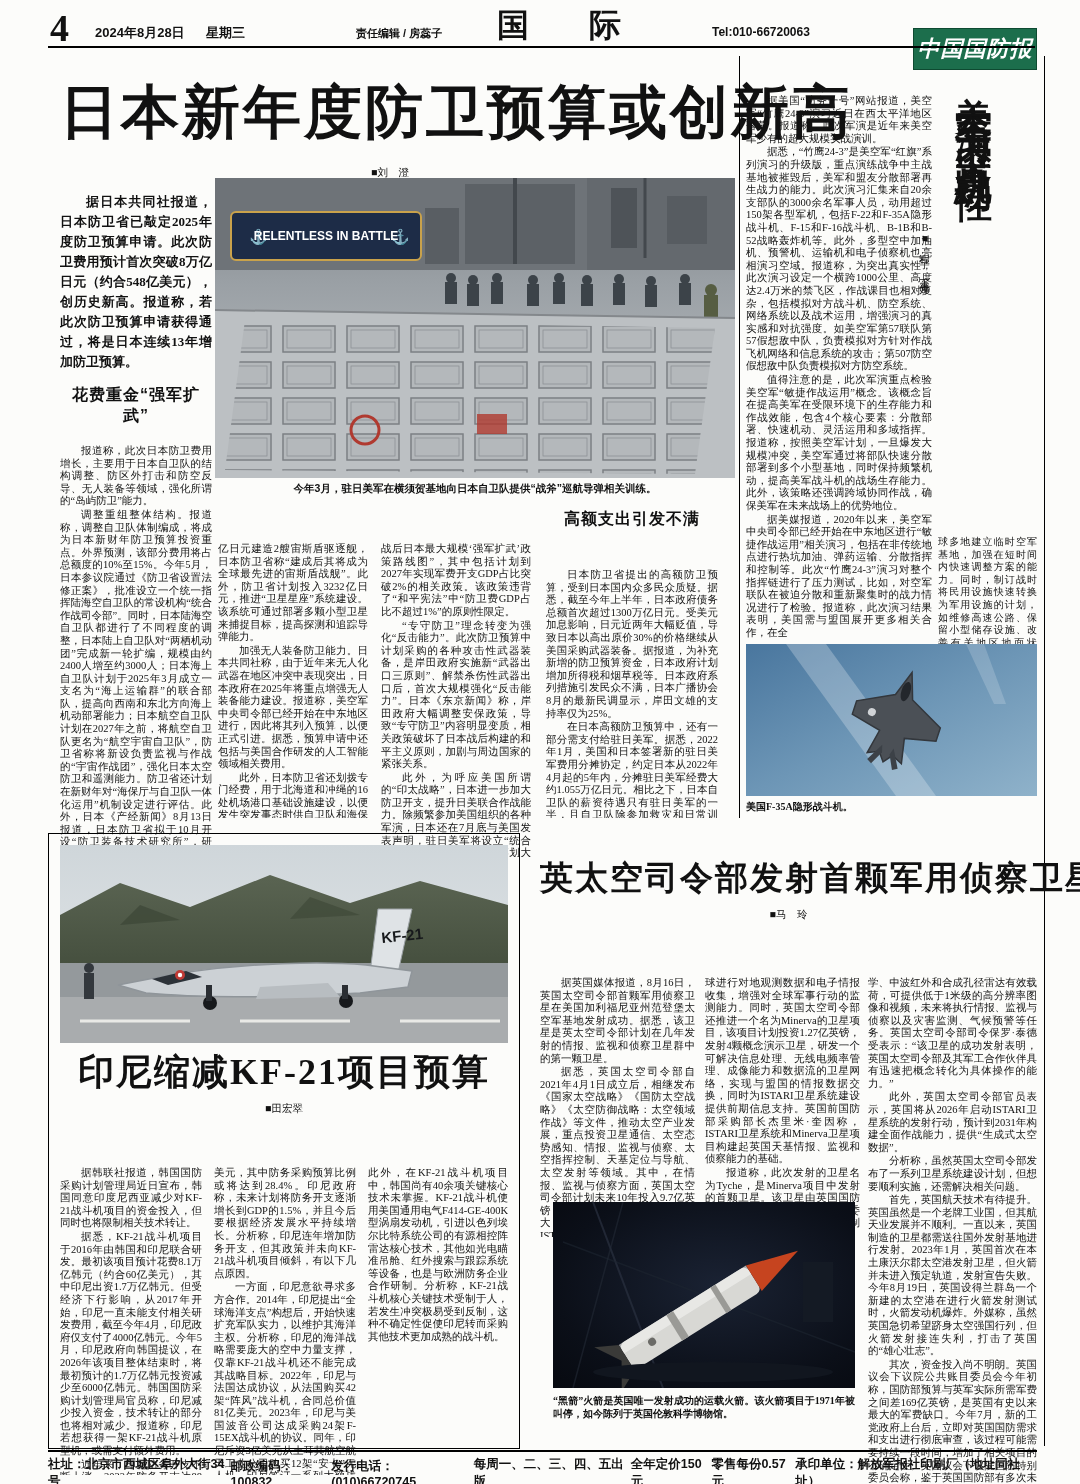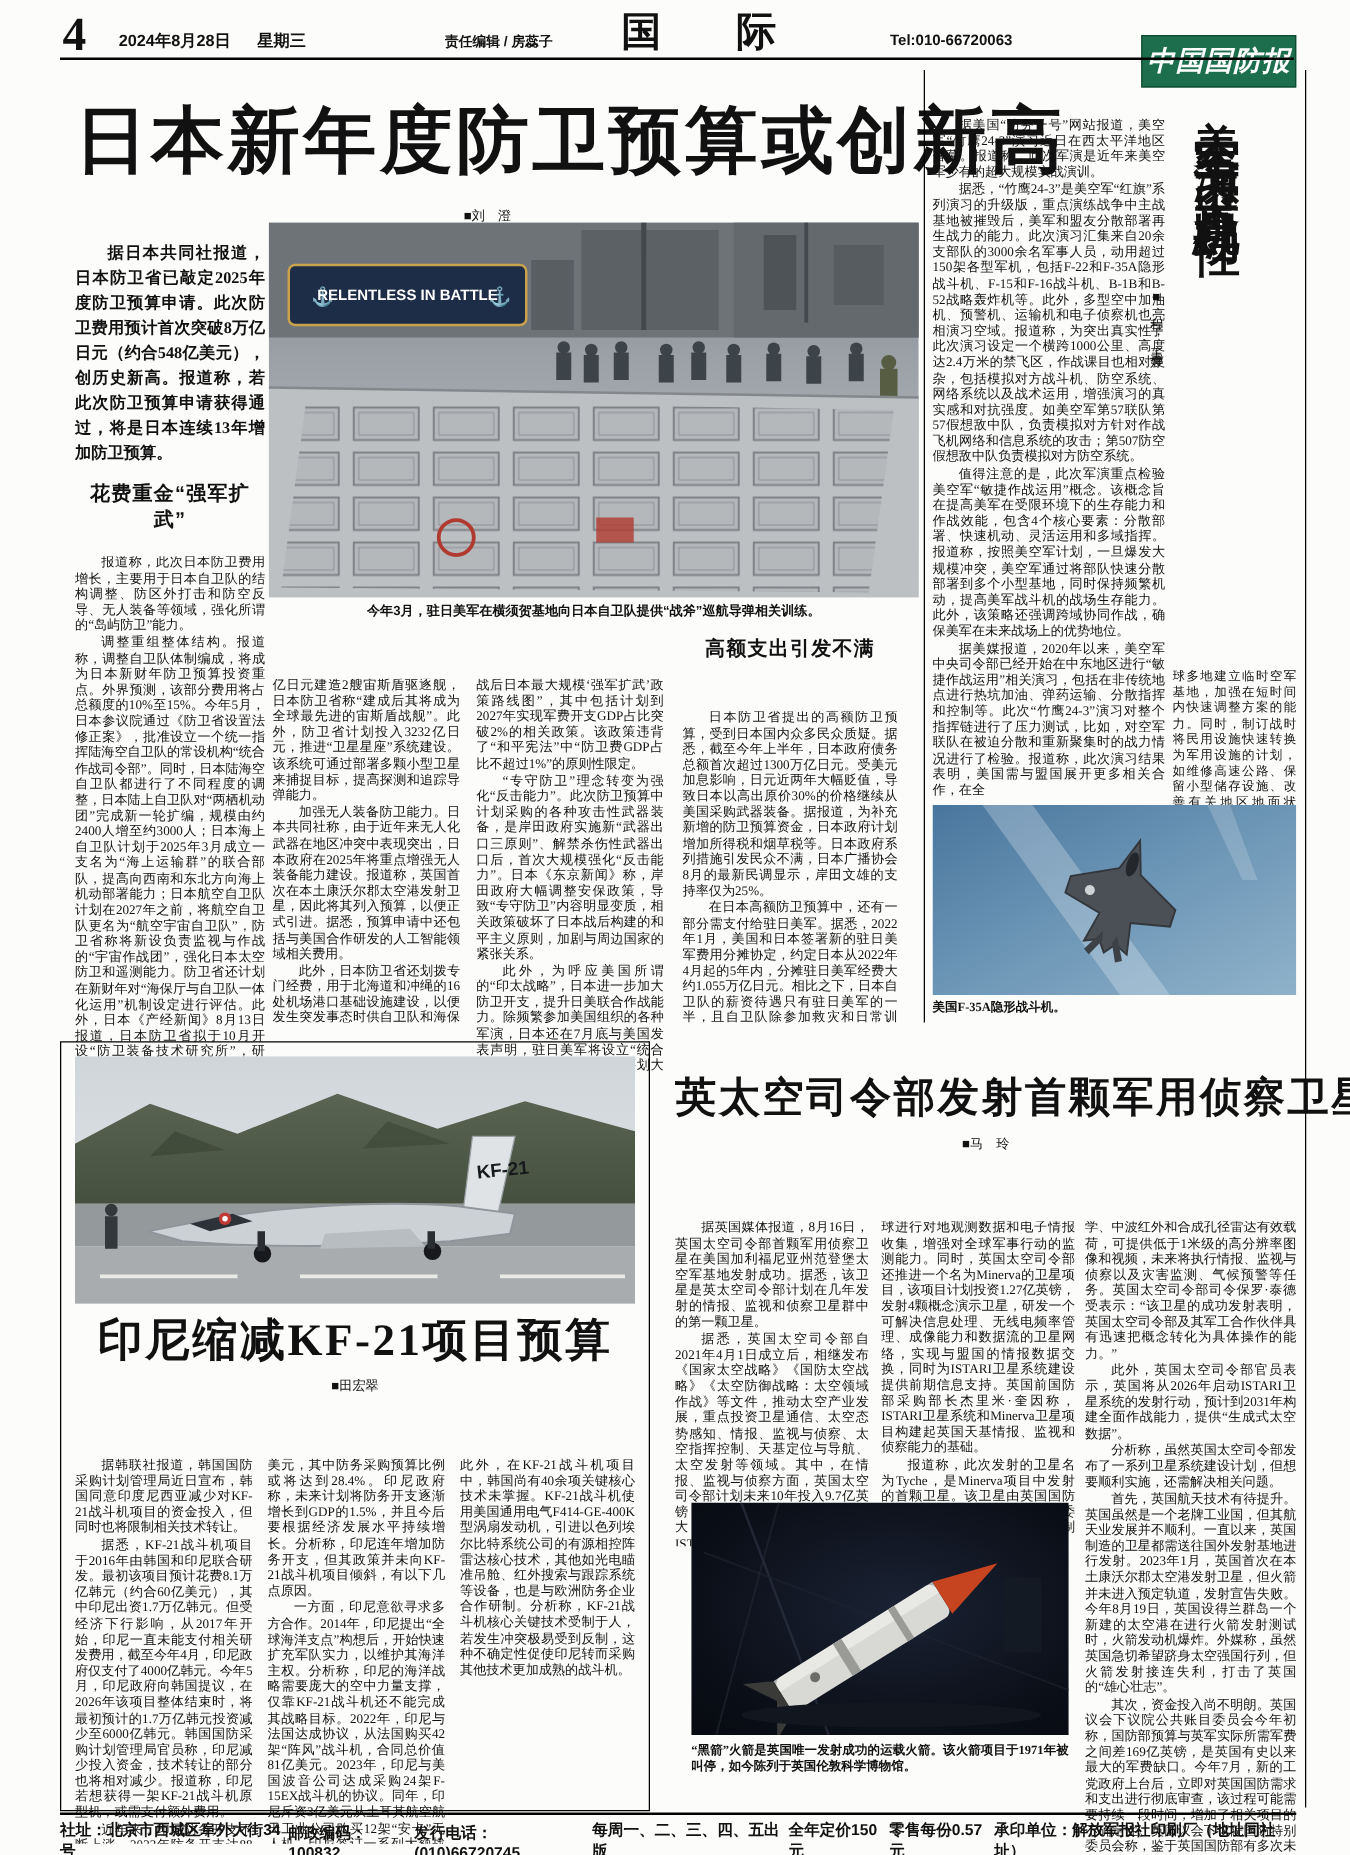--- a/index.html
+++ b/index.html
@@ -130,21 +130,21 @@
       <circle cx="150" cy="252" r="14" fill="none" stroke="#b03a30" stroke-width="3"></circle>
       <rect x="262" y="236" width="30" height="20" fill="#b03a30" opacity="0.8"></rect>
       <line x1="0" y1="132" x2="520" y2="140" stroke="#84888c" stroke-width="2"></line>
     </svg>
   </div>
   <div class="abs caption" style="left:215px;top:482px;width:520px;text-align:center;">今年3月，驻日美军在横须贺基地向日本自卫队提供“战斧”巡航导弹相关训练。</div>
 
   <div class="abs" style="left:218px;top:504px;width:150px;height:314px;overflow:hidden;">
     <div class="bt cont">
         <p>亿日元建造2艘宙斯盾驱逐舰，日本防卫省称“建成后其将成为全球最先进的宙斯盾战舰”。此外，防卫省计划投入3232亿日元，推进“卫星星座”系统建设。该系统可通过部署多颗小型卫星来捕捉目标，提高探测和追踪导弹能力。</p>
-        <p>加强无人装备防卫能力。日本共同社称，由于近年来无人化武器在地区冲突中表现突出，日本政府在2025年将重点增强无人装备能力建设。报道称，英国首次在本土康沃尔郡太空港发射卫星，因此将其列入预算，以便正式引进。据悉，预算申请中还包括与美国合作研发的人工智能领域相关费用。</p>
+        <p>加强无人装备防卫能力。日本共同社称，由于近年来无人化武器在地区冲突中表现突出，日本政府在2025年将重点增强无人装备能力建设。报道称，美空军中央司令部已经开始在中东地区进行，因此将其列入预算，以便正式引进。据悉，预算申请中还包括与美国合作研发的人工智能领域相关费用。</p>
         <p>此外，日本防卫省还划拨专门经费，用于北海道和冲绳的16处机场港口基础设施建设，以便发生突发事态时供自卫队和海保厅使用。</p>
       </div>
     <div class="sec-head" style="font-size:15px;">逐渐转向“可战之国”</div>
 
   </div>
   <div class="abs bt cont" style="left:381px;top:504px;width:150px;height:314px;">
       <p>战后日本最大规模‘强军扩武’政策路线图”，其中包括计划到2027年实现军费开支GDP占比突破2%的相关政策。该政策违背了“和平宪法”中“防卫费GDP占比不超过1%”的原则性限定。</p>
       <p>“专守防卫”理念转变为强化“反击能力”。此次防卫预算中计划采购的各种攻击性武器装备，是岸田政府实施新“武器出口三原则”、解禁杀伤性武器出口后，首次大规模强化“反击能力”。日本《东京新闻》称，岸田政府大幅调整安保政策，导致“专守防卫”内容明显变质，相关政策破坏了日本战后构建的和平主义原则，加剧与周边国家的紧张关系。</p>
       <p>此外，为呼应美国所谓的“印太战略”，日本进一步加大防卫开支，提升日美联合作战能力。除频繁参加美国组织的各种军演，日本还在7月底与美国发表声明，驻日美军将设立“统合军司令部”，与日本共同筹划大规模军事行动，提高快速反应能力。有分析人士称，日本加强与美国“战略捆绑”，逐步扩大军事自主权，意图逐步达成所谓“正常国家”的目的。</p>
     </div>

